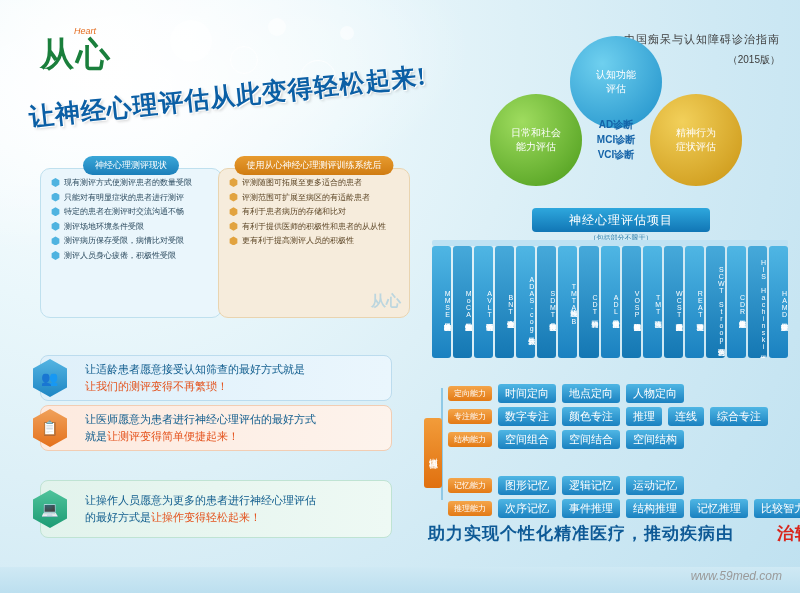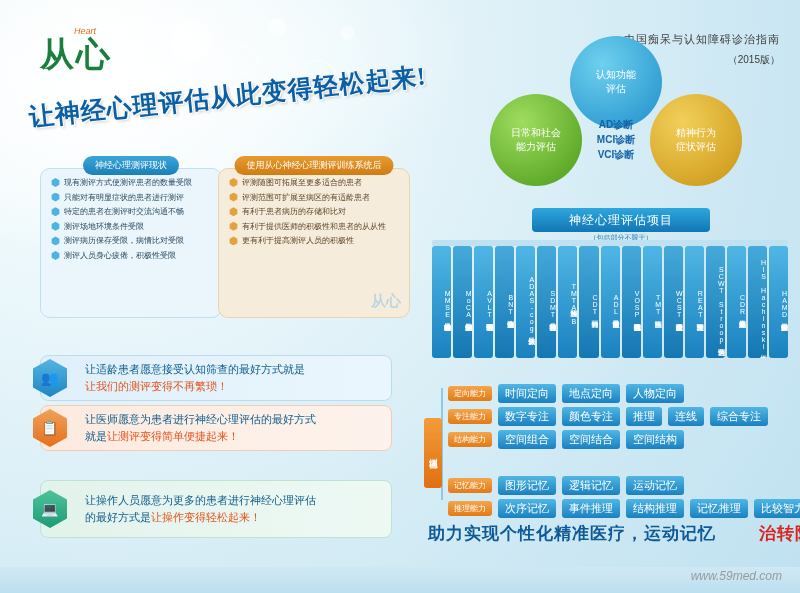--- a/index.html
+++ b/index.html
@@ -327,18 +327,18 @@
     <span class="tcap">推理能力</span>
     <span class="tcell">次序记忆</span>
     <span class="tcell">事件推理</span>
     <span class="tcell">结构推理</span>
     <span class="tcell">记忆推理</span>
     <span class="tcell">比较智力</span>
     <span class="tcell">空间推理</span>
   </div>
 
   <div class="bottom">
-    <span>助力实现个性化精准医疗，运动记忆</span><span class="red">治转防</span>
+    <span>助力实现个性化精准医疗，推动疾病由</span><span class="red">治转防</span>
   </div>
 
   <div class="band"></div>
   <div class="site">www.59med.com</div>
 </div>
 
 </body></html>

